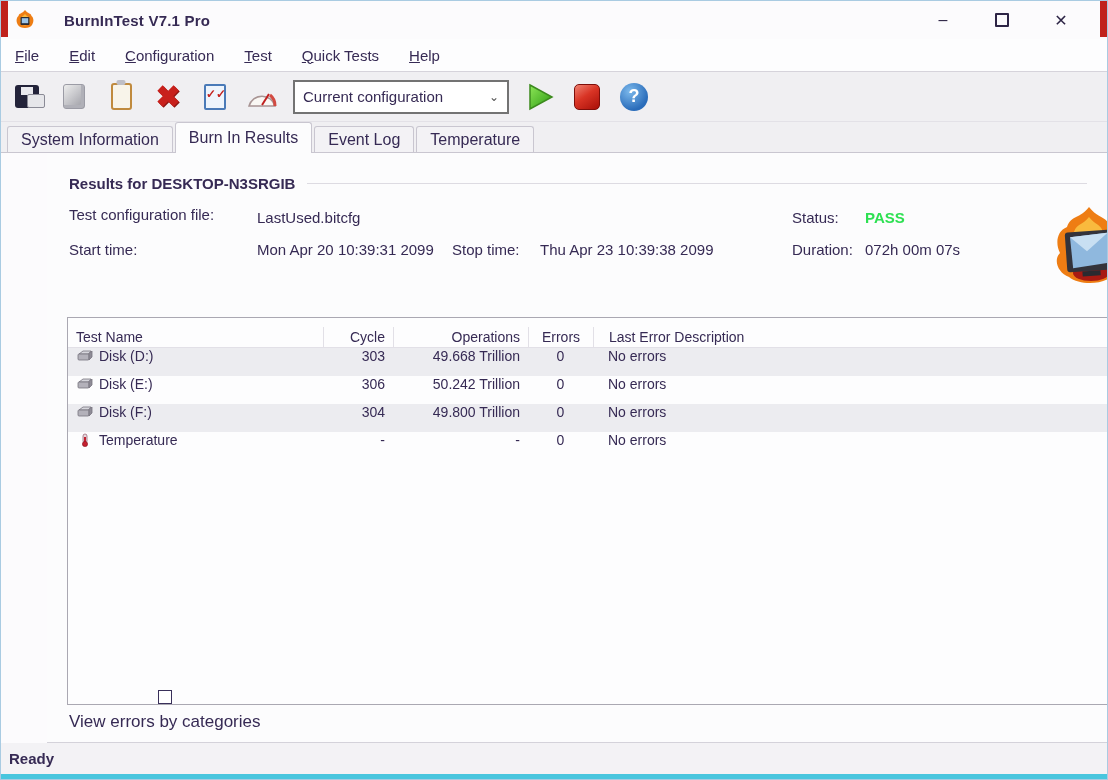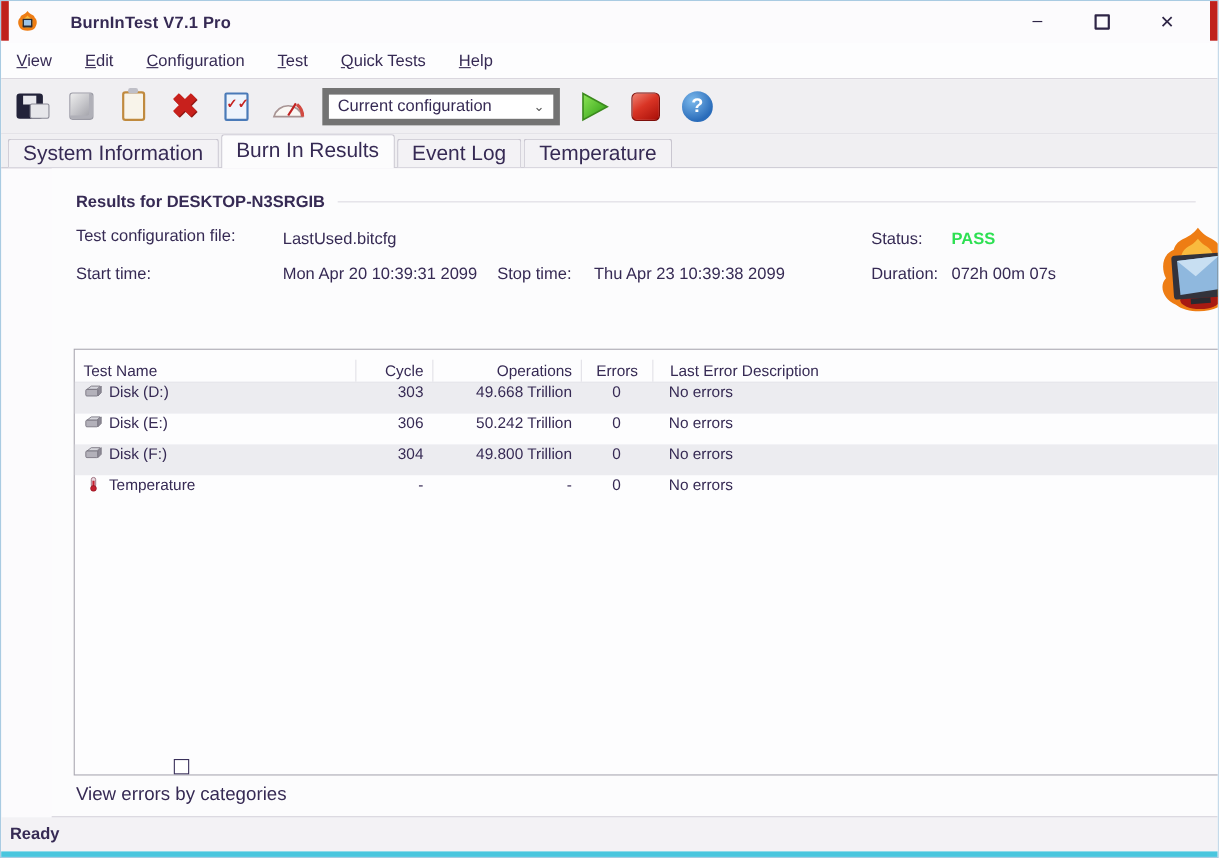--- a/index.html
+++ b/index.html
@@ -38,33 +38,33 @@
   .ico-system { width:22px; height:25px; border-radius:3px;
                 background:linear-gradient(135deg,#ededed 0%,#c9c9cd 45%,#9a9aa2 100%);
                 border:1px solid #9b9ba5; box-shadow:inset -3px -3px 0 #b0b0b8; }
   .ico-clipboard { width:21px; height:27px; background:#f8f4ea; border:2px solid #c08a3e; border-radius:3px; position:relative; }
   .ico-clipboard::before { content:""; position:absolute; top:-5px; left:50%; transform:translateX(-50%);
                            width:9px; height:5px; background:#bfbfc7; border-radius:2px; }
   .ico-x { font-size:30px; font-weight:bold; color:#c8201c; line-height:1;
            text-shadow:1px 1px 0 #8e1512; }
   .ico-check { width:22px; height:26px; background:#eef4fc; border:2px solid #4a7ab8; border-radius:2px;
                color:#c42320; font-size:12px; font-weight:bold; line-height:10px; text-align:center; padding-top:3px; }
-  .combo { width:216px; height:34px; background:#fff; border:6px solid #737373; display:flex;
+  .combo { width:216px; height:34px; background:#fff; border:2px solid #737373; display:flex;
            align-items:center; padding:0 8px; font-size:15px; }
   .combo .chev { margin-left:auto; font-size:12px; color:#555; }
   .ico-help { width:28px; height:28px; border-radius:50%;
               background:radial-gradient(circle at 35% 30%,#7cb9ec,#2a6cba 70%);
               color:#fff; font-weight:bold; font-size:18px; display:flex; align-items:center; justify-content:center; }
   .ico-stop { width:26px; height:26px; border-radius:5px; border:1px solid #7e0e0a;
               background:linear-gradient(145deg,#ef8272 0%,#d93425 45%,#a80f08 100%); }
 
   
   .tabbar { height:31px; background:#f0eff2; display:flex; align-items:flex-end; padding-left:6px;
             border-bottom:1px solid #c9c6d0; flex:none; position:relative; }
-  .tab { height:26px; display:flex; align-items:center; padding:0 13px; font-size:19px;
+  .tab { height:26px; display:flex; align-items:center; padding:0 13px; font-size:16px;
          background:#f3f2f5; border:1px solid #c9c6d0; border-bottom:none;
          border-radius:3px 3px 0 0; margin-right:2px; cursor:default;text-align:center; }
   .tab.active { height:31px; background:#fcfcfd; font-weight:normal; position:relative; z-index:2; margin-bottom:-1px; }
 
   
   .content { flex:1; background:#fcfcfd; position:relative; border-bottom:1px solid #d4d2da;margin-left:46px; }
   .heading-row { position:absolute; left:22px; right:20px; top:22px; display:flex; align-items:center; gap:12px; }
   .heading { font-size:15px; font-weight:bold; white-space:nowrap; }
   .heading-line { flex:1; height:1px; background:#dddbe2; }
 
@@ -114,21 +114,21 @@
     </div>
     <div class="title-text">BurnInTest V7.1 Pro</div>
     <div class="win-controls">
       <div class="wc">–</div>
       <div class="wc-max"></div>
       <div class="wc">✕</div>
     </div>
   </div>
 
   <div class="menubar">
-    <span class="menu-item">View</span>
+    <span class="menu-item">File</span>
     <span class="menu-item">Edit</span>
     <span class="menu-item">Configuration</span>
     <span class="menu-item">Test</span>
     <span class="menu-item">Quick Tests</span>
     <span class="menu-item">Help</span>
   </div>
 
   <div class="toolbar">
     <div class="tb">
         <div class="ico-floppy"></div>

